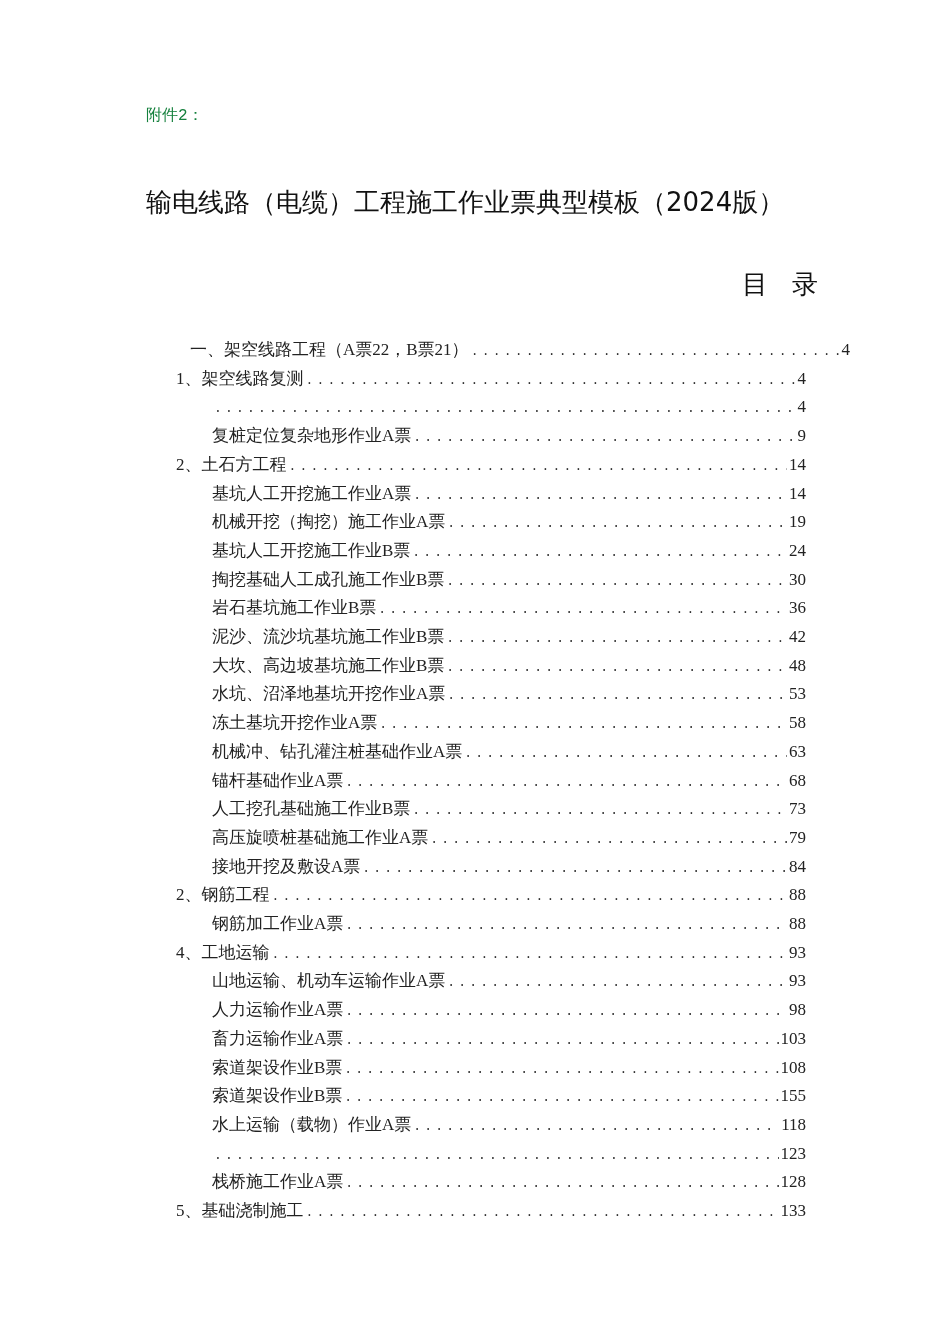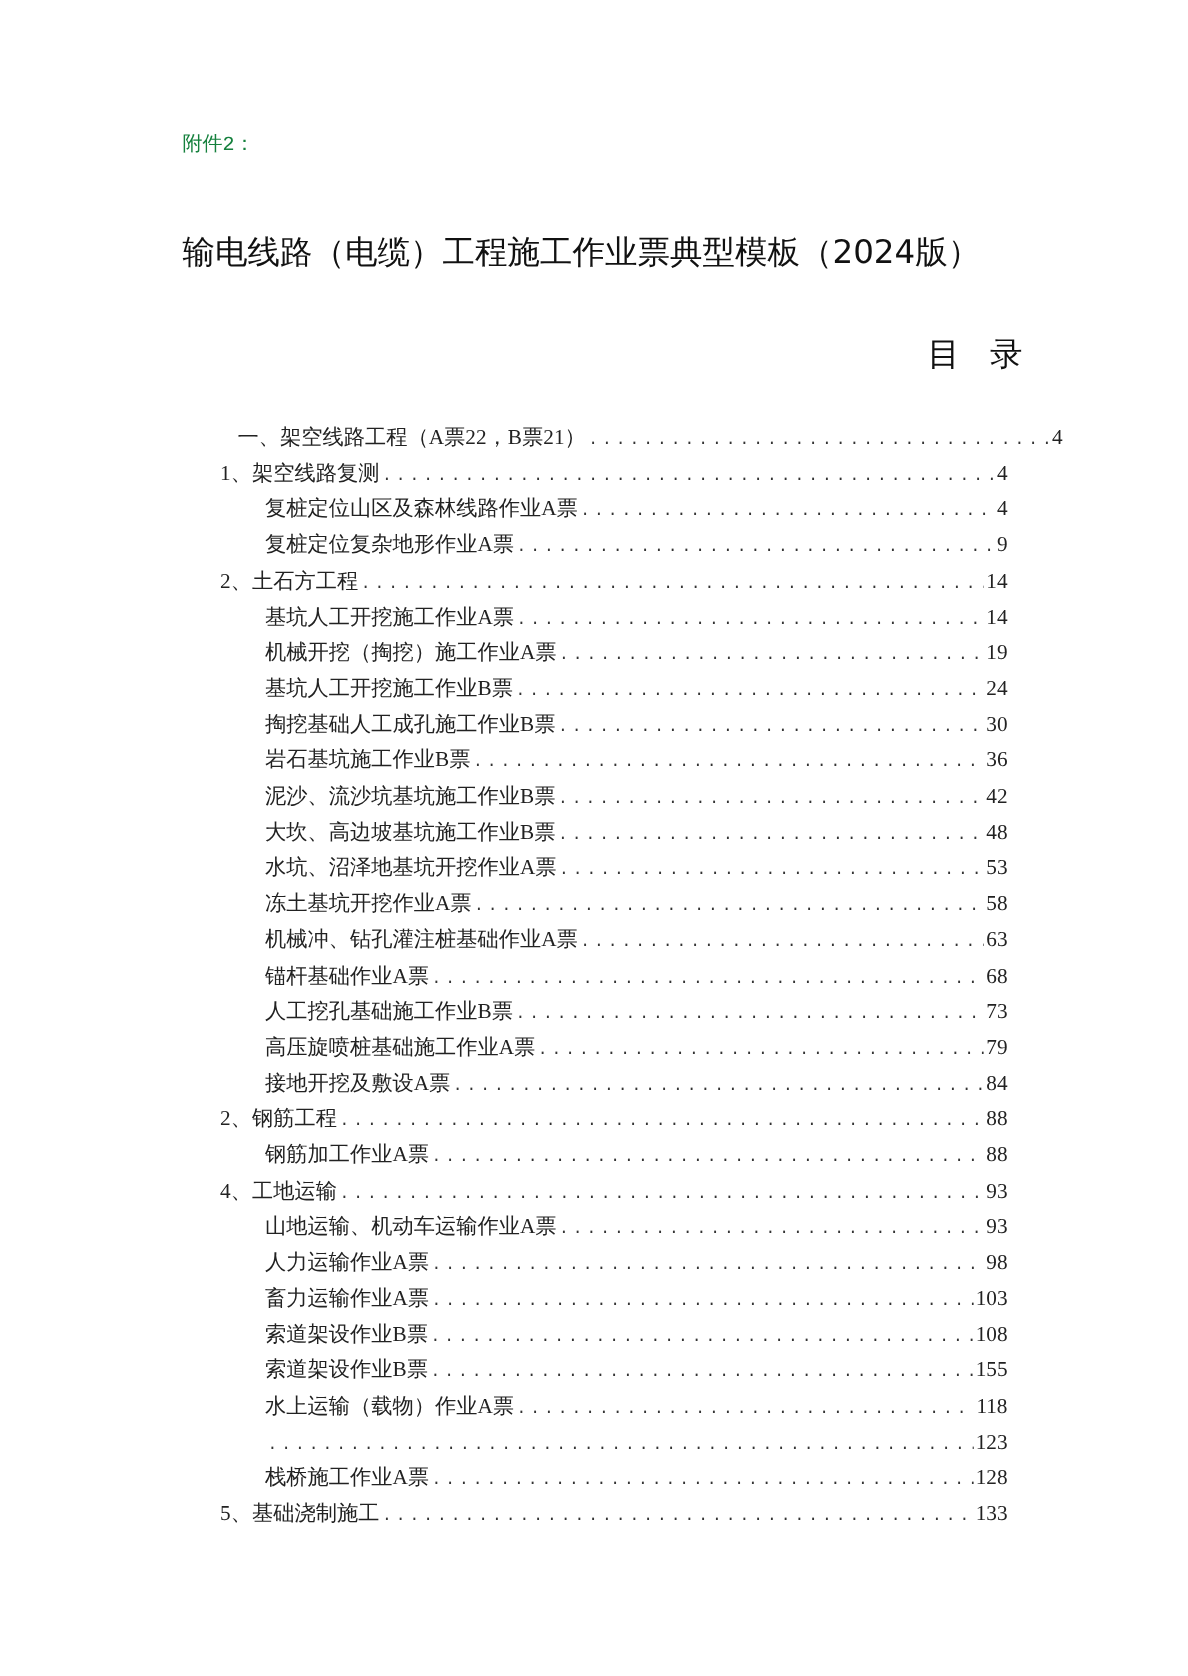--- a/index.html
+++ b/index.html
@@ -105,21 +105,20 @@
       <span class="toc-label">一、架空线路工程（A票22，B票21）</span>
       <span class="toc-leader"></span>
       <span class="toc-page">4</span>
     </div>
   <div class="toc-row l1" style="top:28.7px">
       <span class="toc-label">1、架空线路复测</span>
       <span class="toc-leader"></span>
       <span class="toc-page">4</span>
     </div>
   <div class="toc-row l2" style="top:57.4px">
-      <span class="toc-label">复桩定位山区及森林线路作业A票</span>
       <span class="toc-leader"></span>
       <span class="toc-page">4</span>
     </div>
   <div class="toc-row l2" style="top:86.1px">
       <span class="toc-label">复桩定位复杂地形作业A票</span>
       <span class="toc-leader"></span>
       <span class="toc-page">9</span>
     </div>
   <div class="toc-row l1" style="top:114.8px">
       <span class="toc-label">2、土石方工程</span>

